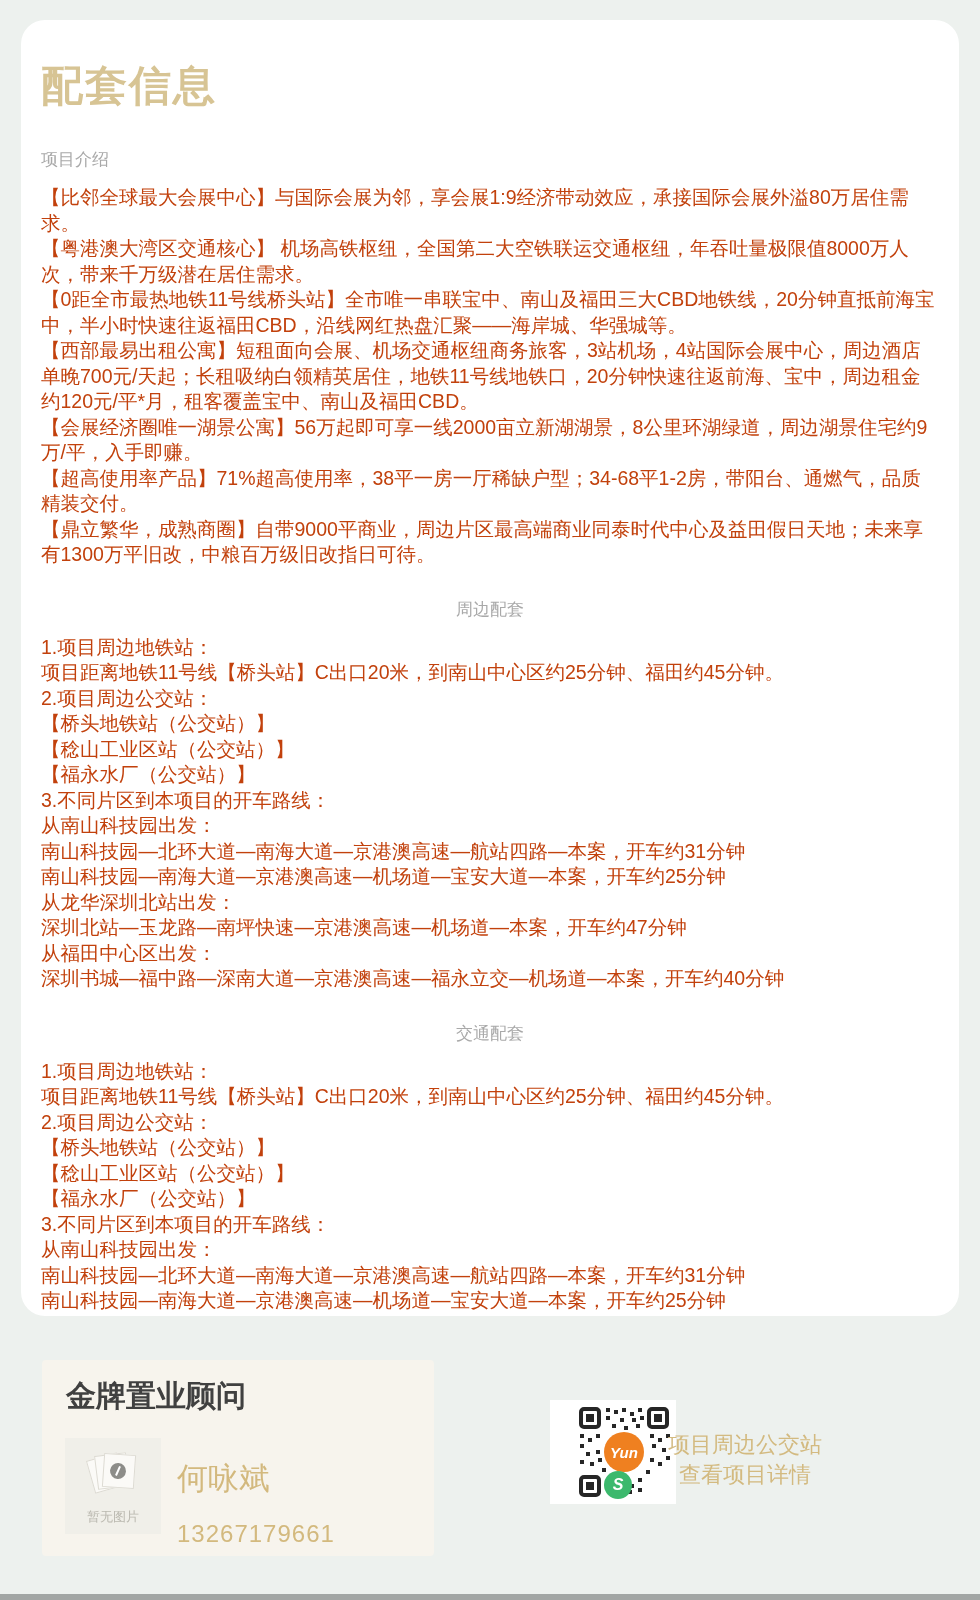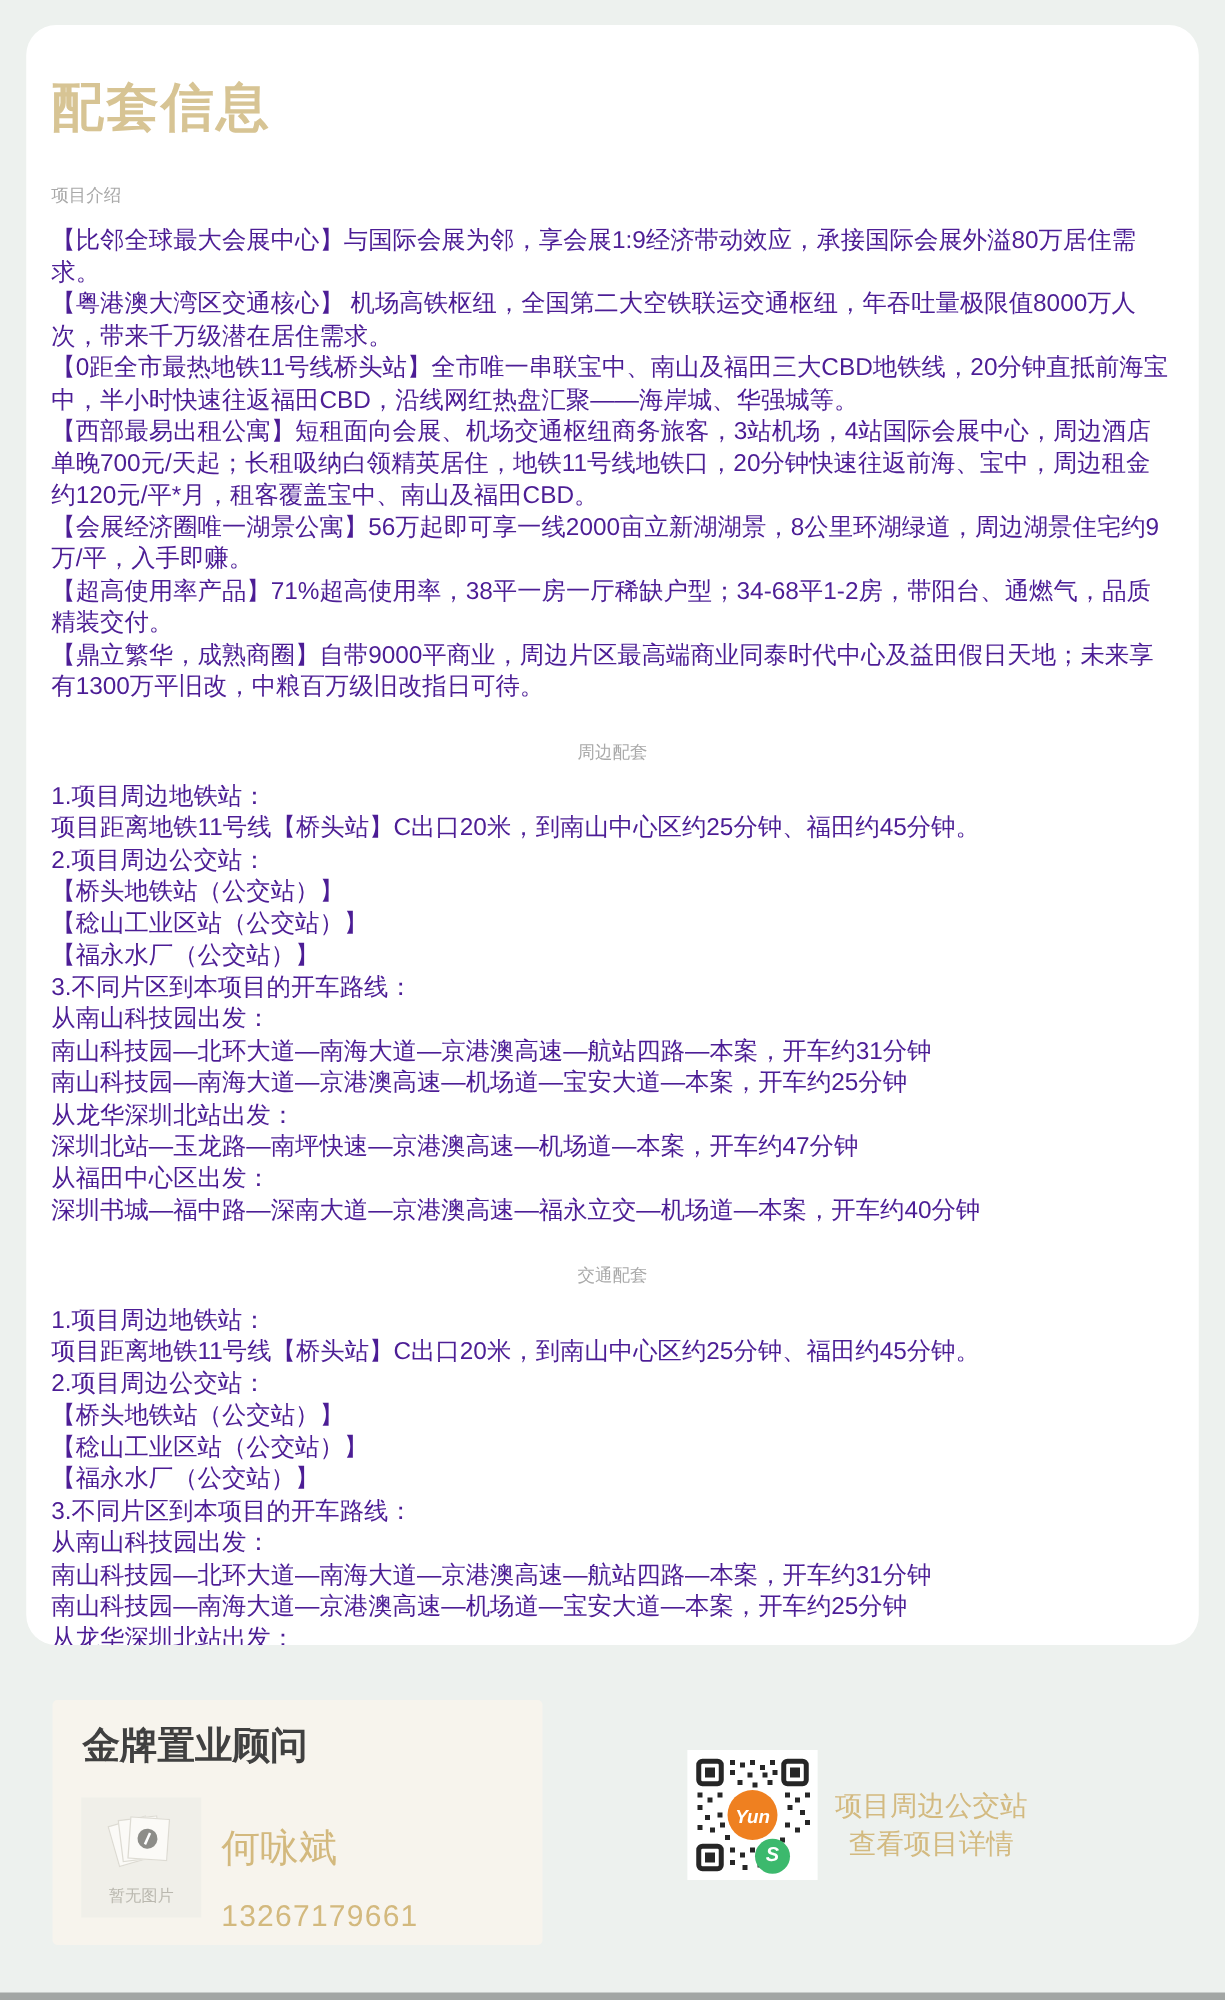--- a/index.html
+++ b/index.html
@@ -19,29 +19,29 @@
     padding:38px 20px 0 20px;
     overflow:hidden;
   }
   .page-title {
     font-size:42px; font-weight:700;
     color:#d7c494;
     letter-spacing:2px;
     margin:0 0 34px 0;
   }
   .section-label {
-    font-size:14px; color:#a9a9a9;
+    font-size:17px; color:#a9a9a9;
     margin:0 0 14px 0;
   }
   .section-gap { margin-top:30px;text-align:center; }
   .body-text p, .body-text .line {
     margin:0;
     font-size:19.5px;
     line-height:25.5px;
-    color:#4c1d95;
+    color:#c2410c;
   }
   
   .consultant-card {
     position:absolute; left:42px; top:1360px;
     width:392px; height:196px;
     background:#f7f4ed;
     border-radius:4px;
   }
   .consultant-title {
     position:absolute; left:24px; top:16px;
@@ -74,20 +74,21 @@
     text-align:center;
     font-size:13px; color:#bab8af;
   }
   .consultant-info { position:absolute; left:135px; top:98px; }
   .consultant-name { font-size:31px; color:#d3b97e; margin-bottom:20px; }
   .consultant-phone { font-size:24px; color:#d3b97e; letter-spacing:1px; }
   .qr-code {
     position:absolute; left:550px; top:1400px;
     width:104px; height:104px;
     background:#ffffff;
+    padding-left:22px;
   }
   .wechat-badge {
     position:absolute; left:54px; top:71px;
     width:28px; height:28px; border-radius:50%;
     background:#3cb96d;
     color:#ffffff; font-size:16px; font-weight:700; font-style:italic;
     text-align:center; line-height:28px;
   }
   .qr-text {
     position:absolute; left:660px; top:1430px;

